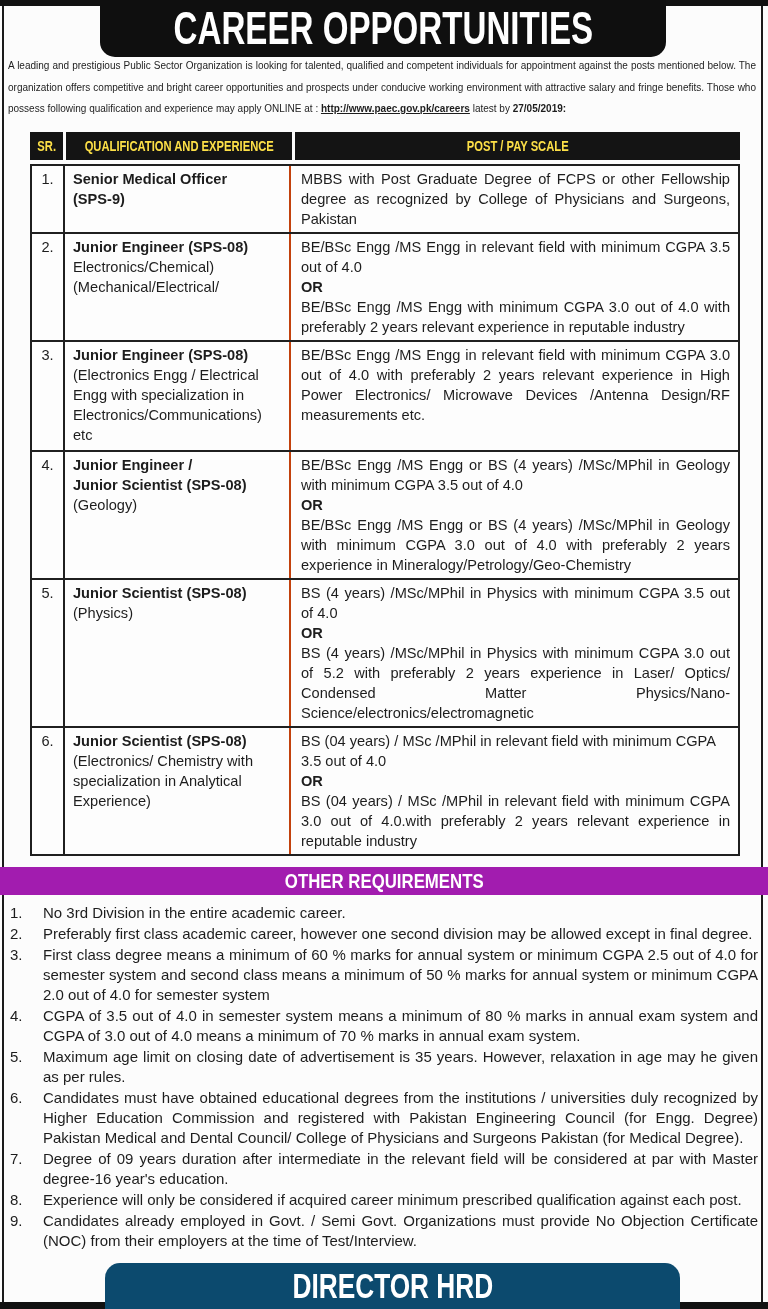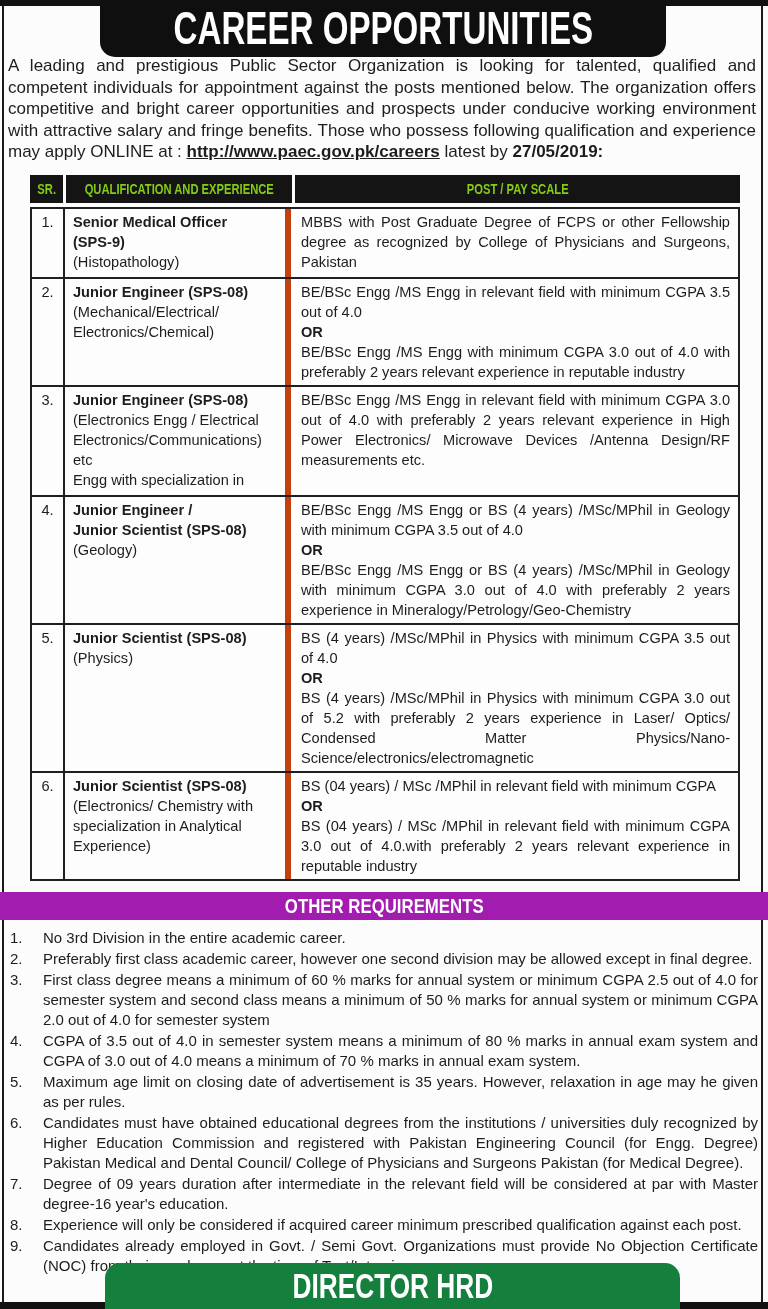--- a/index.html
+++ b/index.html
@@ -24,36 +24,36 @@
     position:absolute;top:0;left:100px;width:566px;height:57px;
     background:#0f0f0f;border-radius:0 0 15px 15px;
     display:flex;align-items:center;justify-content:center;
   }
   .cond{display:inline-block;transform:scaleX(.72);transform-origin:50% 50%;font-weight:700;white-space:nowrap;}
   .title-text{color:#fff;font-size:46px;line-height:57px;letter-spacing:0;}
 
   
   .intro{
     margin:7px 12px 12px 8px;
-    font-size:17px;line-height:21.5px;
+    font-size:10px;line-height:21.5px;
     text-align:justify;
     position:relative;z-index:1;
   }
   .seg-link{font-weight:700;text-decoration:underline;cursor:pointer;}
   .seg-bold{font-weight:700;}
 
   
   .jobs-table{margin:9px 28px 0 30px;position:relative;z-index:1;font-size:14.6px;line-height:20px;}
   .thead{display:grid;grid-template-columns:33px 226px 1fr;gap:3px;margin-bottom:4px;}
-  .th{background:#141414;color:#84cc16;height:28px;display:flex;align-items:center;justify-content:center;overflow:hidden;}
+  .th{background:#141414;color:#fde047;height:28px;display:flex;align-items:center;justify-content:center;overflow:hidden;}
   .th .cond{font-size:14px;transform:scaleX(.8);}
   .tbody{border-top:2px solid #1f1f1f;}
   .trow{display:grid;grid-template-columns:33px 226px 1fr;border:2px solid #1f1f1f;border-top:none;background:#fdfdfd;}
   .sr-cell{border-right:2px solid #1f1f1f;text-align:center;padding-top:3px;}
-  .post-cell{border-right:6px solid #c2410c;padding:3px 6px 5px 8px;}
+  .post-cell{border-right:2px solid #c2410c;padding:3px 6px 5px 8px;}
   .qual-cell{padding:3px 8px 3px 10px;}
   .qual-cell .ln{text-align:justify;}
   .b{font-weight:700;}
 
   
   .req-bar{
     margin-top:11px;height:28px;background:#a21caf;
     display:flex;align-items:center;justify-content:center;
     position:relative;z-index:2;
   }
@@ -61,21 +61,21 @@
   .req-list{margin:8px 10px 0 8px;position:relative;z-index:1;font-size:15px;line-height:20px;}
   .req-item{display:flex;margin:0 0 1px 0;}
   .req-num{flex:0 0 33px;padding-left:2px;}
   .req-text{flex:1;text-align:justify;}
 
   
   .footer{position:absolute;left:0;right:0;bottom:0;height:49px;z-index:2;}
   .bottom-strip{position:absolute;bottom:0;left:0;right:0;height:7px;background:#111;}
   .banner-bottom{
     position:absolute;bottom:0;left:105px;width:575px;height:46px;
-    background:#15803d;border-radius:15px 15px 0 0;
+    background:#0c4a6e;border-radius:15px 15px 0 0;
     display:flex;align-items:center;justify-content:center;
   }
   .footer-text{color:#fff;font-size:35px;line-height:46px;transform:scaleX(.75);}
 </style>
 </head>
 <body>
 
 <div class="page">
   <div class="edge-left"></div>
   <div class="edge-right"></div>
@@ -100,46 +100,45 @@
       <div class="th">
           <span class="cond">POST / PAY SCALE</span>
         </div>
     </div>
     <div class="tbody">
         <div class="trow">
           <div class="sr-cell">1.</div>
           <div class="post-cell">
             <div class="ln b">Senior Medical Officer</div>
             <div class="ln b">(SPS-9)</div>
-            <div class="ln">(Histopathology)</div>
           </div>
           <div class="qual-cell">
             <div class="ln">MBBS with Post Graduate Degree of FCPS or other Fellowship degree as recognized by College of Physicians and Surgeons, Pakistan</div>
           </div>
         </div>
         <div class="trow">
           <div class="sr-cell">2.</div>
           <div class="post-cell">
             <div class="ln b">Junior Engineer (SPS-08)</div>
+            <div class="ln">Electronics/Chemical)</div>
             <div class="ln">(Mechanical/Electrical/</div>
-            <div class="ln">Electronics/Chemical)</div>
           </div>
           <div class="qual-cell">
             <div class="ln">BE/BSc Engg /MS Engg in relevant field with minimum CGPA 3.5 out of 4.0</div>
             <div class="ln b">OR</div>
             <div class="ln">BE/BSc Engg /MS Engg with minimum CGPA 3.0 out of 4.0 with preferably 2 years relevant experience in reputable industry</div>
           </div>
         </div>
         <div class="trow">
           <div class="sr-cell">3.</div>
           <div class="post-cell">
             <div class="ln b">Junior Engineer (SPS-08)</div>
             <div class="ln">(Electronics Engg / Electrical</div>
+            <div class="ln">Engg with specialization in</div>
             <div class="ln">Electronics/Communications) etc</div>
-            <div class="ln">Engg with specialization in</div>
           </div>
           <div class="qual-cell">
             <div class="ln">BE/BSc Engg /MS Engg in relevant field with minimum CGPA 3.0 out of 4.0 with preferably 2 years relevant experience in High Power Electronics/ Microwave Devices /Antenna Design/RF measurements etc.</div>
           </div>
         </div>
         <div class="trow">
           <div class="sr-cell">4.</div>
           <div class="post-cell">
             <div class="ln b">Junior Engineer /</div>
             <div class="ln b">Junior Scientist (SPS-08)</div>
@@ -166,20 +165,21 @@
         <div class="trow">
           <div class="sr-cell">6.</div>
           <div class="post-cell">
             <div class="ln b">Junior Scientist (SPS-08)</div>
             <div class="ln">(Electronics/ Chemistry with</div>
             <div class="ln">specialization in Analytical</div>
             <div class="ln">Experience)</div>
           </div>
           <div class="qual-cell">
             <div class="ln">BS (04 years) / MSc /MPhil in relevant field with minimum CGPA</div>
+            <div class="ln">3.5 out of 4.0</div>
             <div class="ln b">OR</div>
             <div class="ln">BS (04 years) / MSc /MPhil in relevant field with minimum CGPA 3.0 out of 4.0.with preferably 2 years relevant experience in reputable industry</div>
           </div>
         </div>
       </div>
   </div>
 
   <div class="req-bar">
     <span class="cond">OTHER REQUIREMENTS</span>
   </div>

